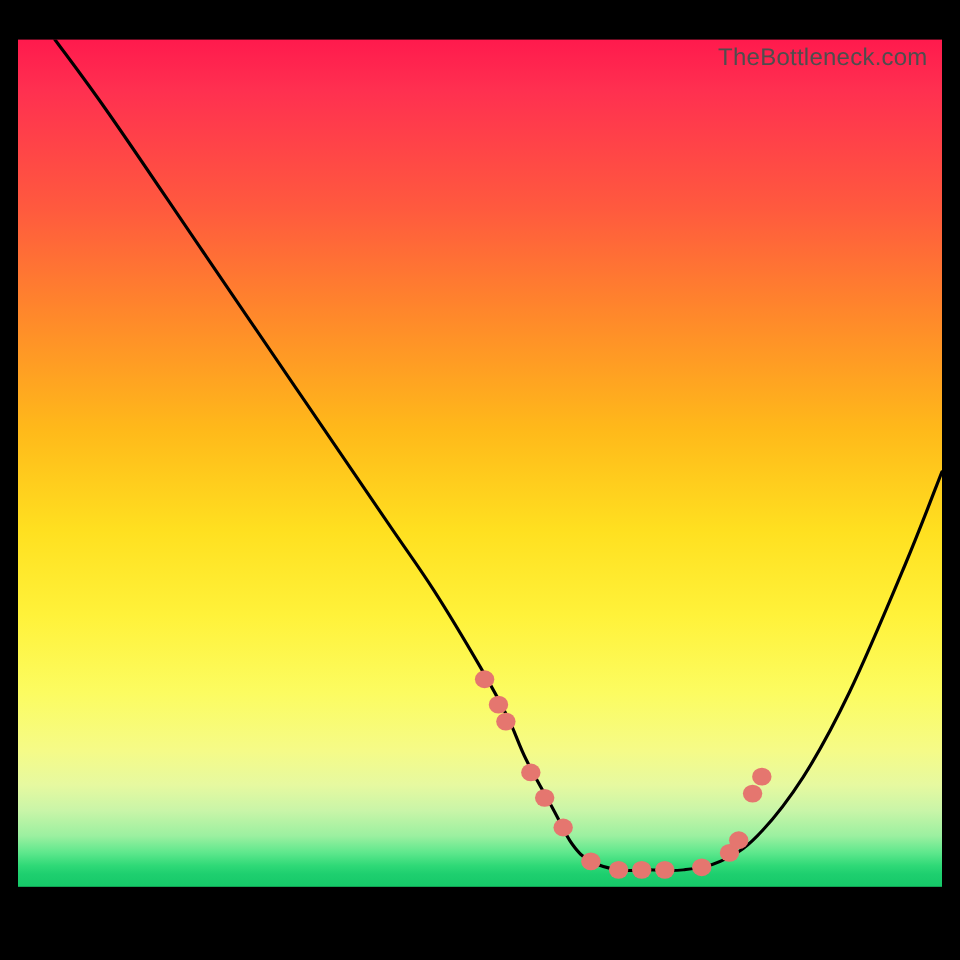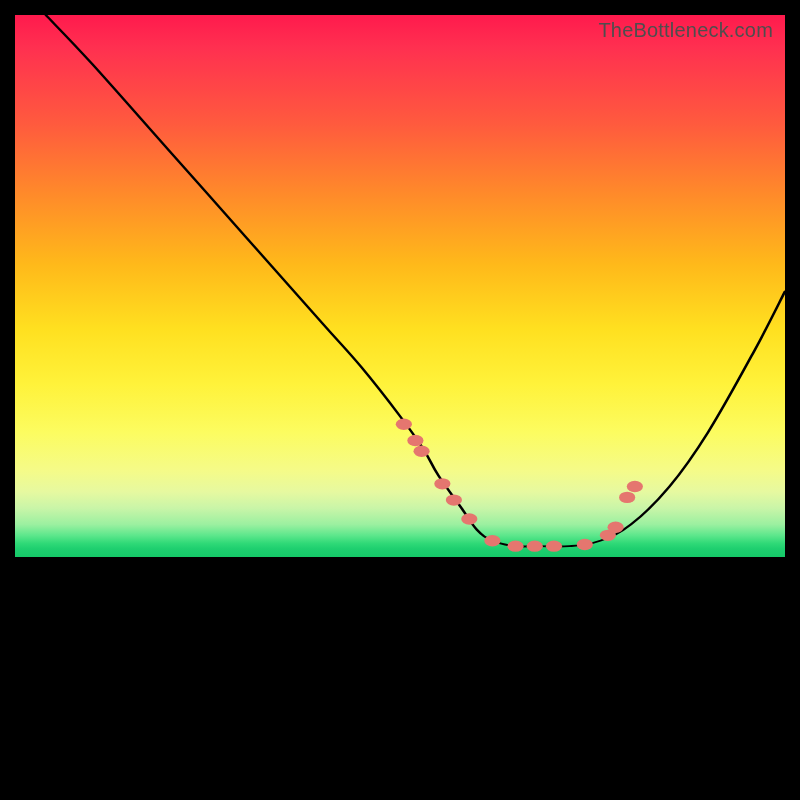--- a/index.html
+++ b/index.html
@@ -13,23 +13,23 @@
   }
   .frame {
     position: relative;
     width: 800px;
     height: 800px;
     background: #000;
   }
   .plot {
     position: absolute;
     left: 15px;
-    top: 15px;
+    top: 33px;
     width: 770px;
-    height: 542px;
+    height: 706px;
     
   }
   .gradient {
     position: absolute;
     left: 0; top: 0; right: 0; bottom: 0;
     
     background:
       linear-gradient(to bottom,
         #ff1a4d 0%,
         #ff3050 6%,

